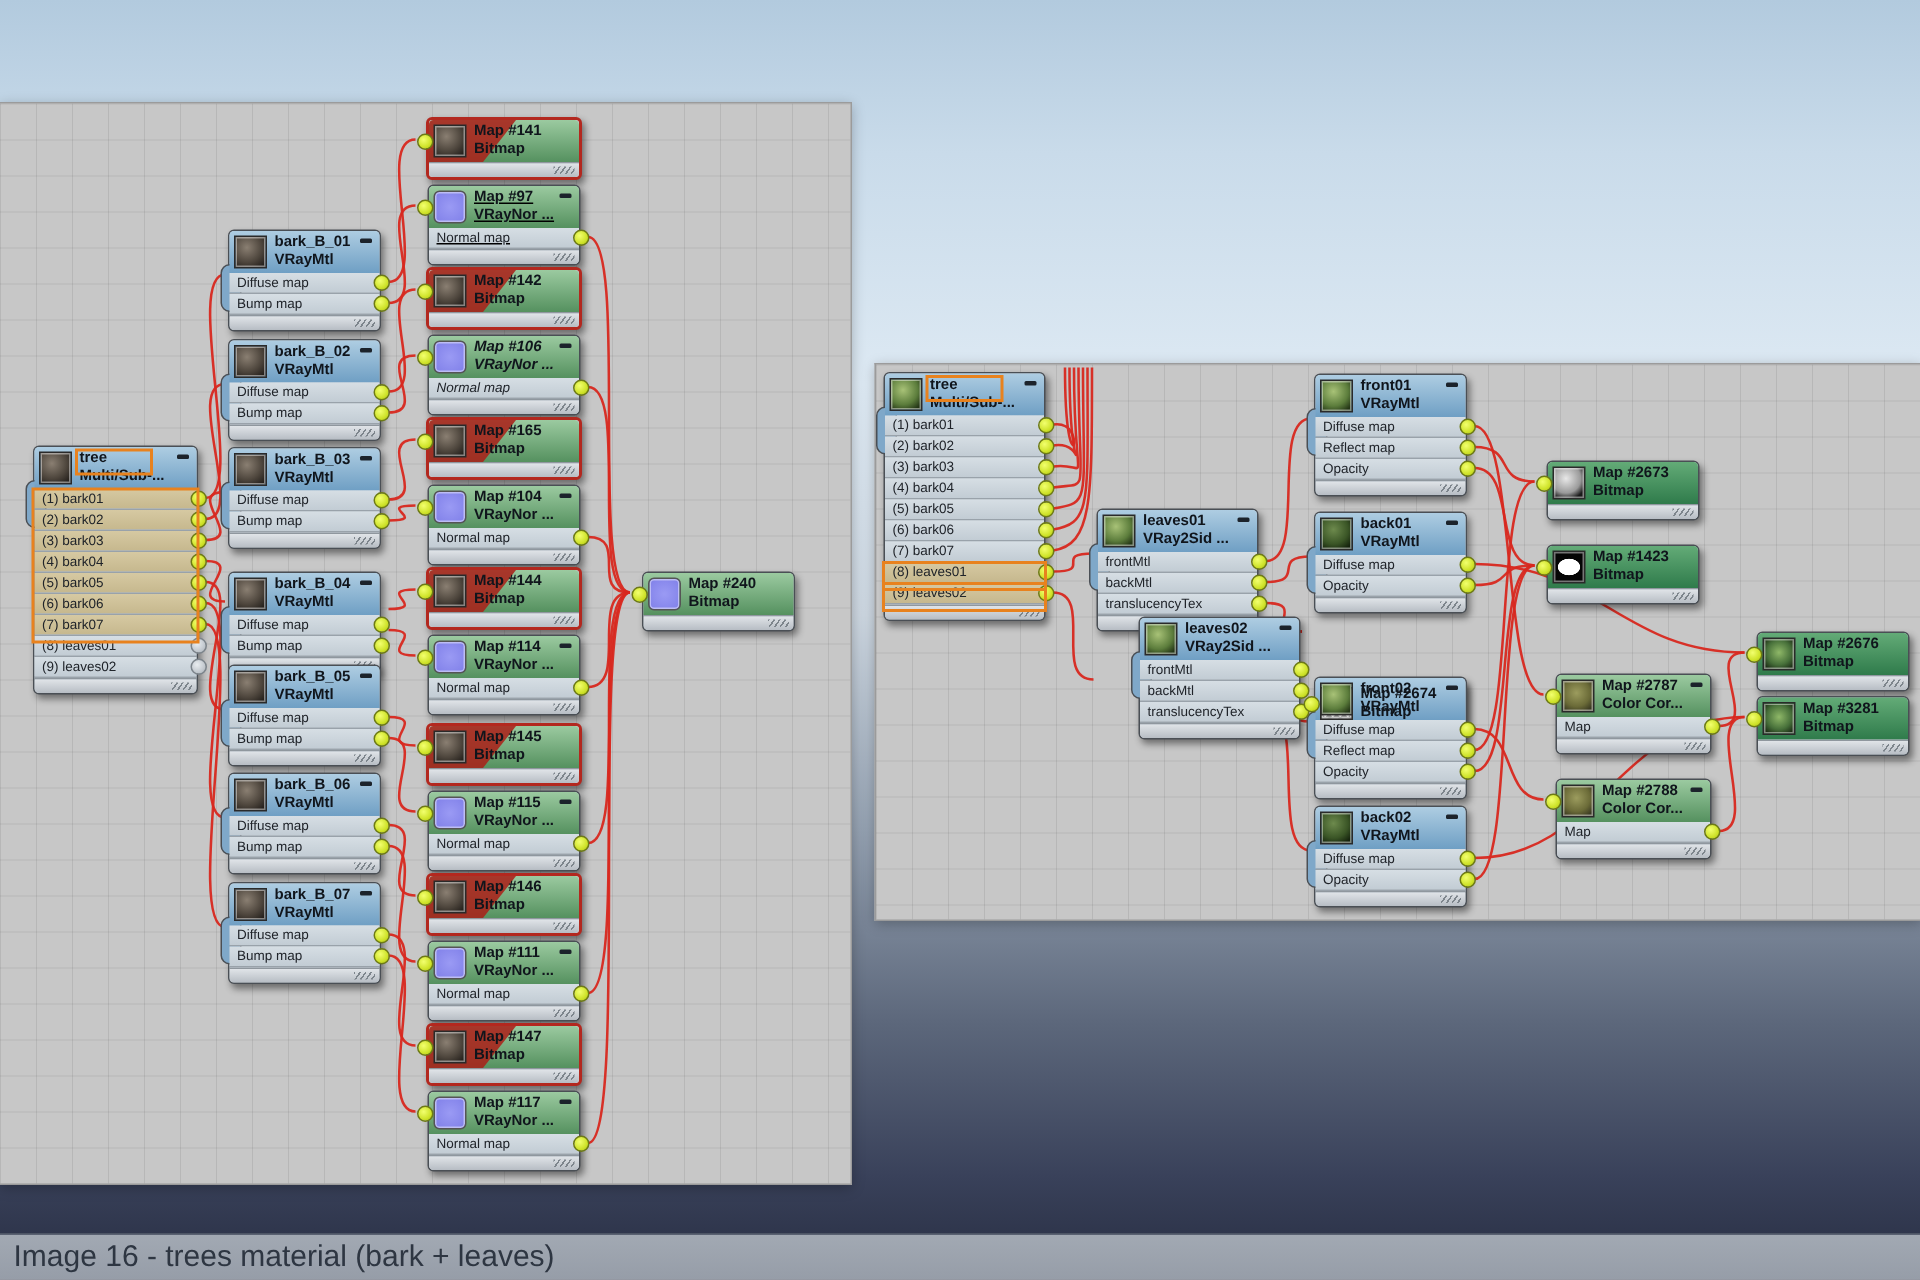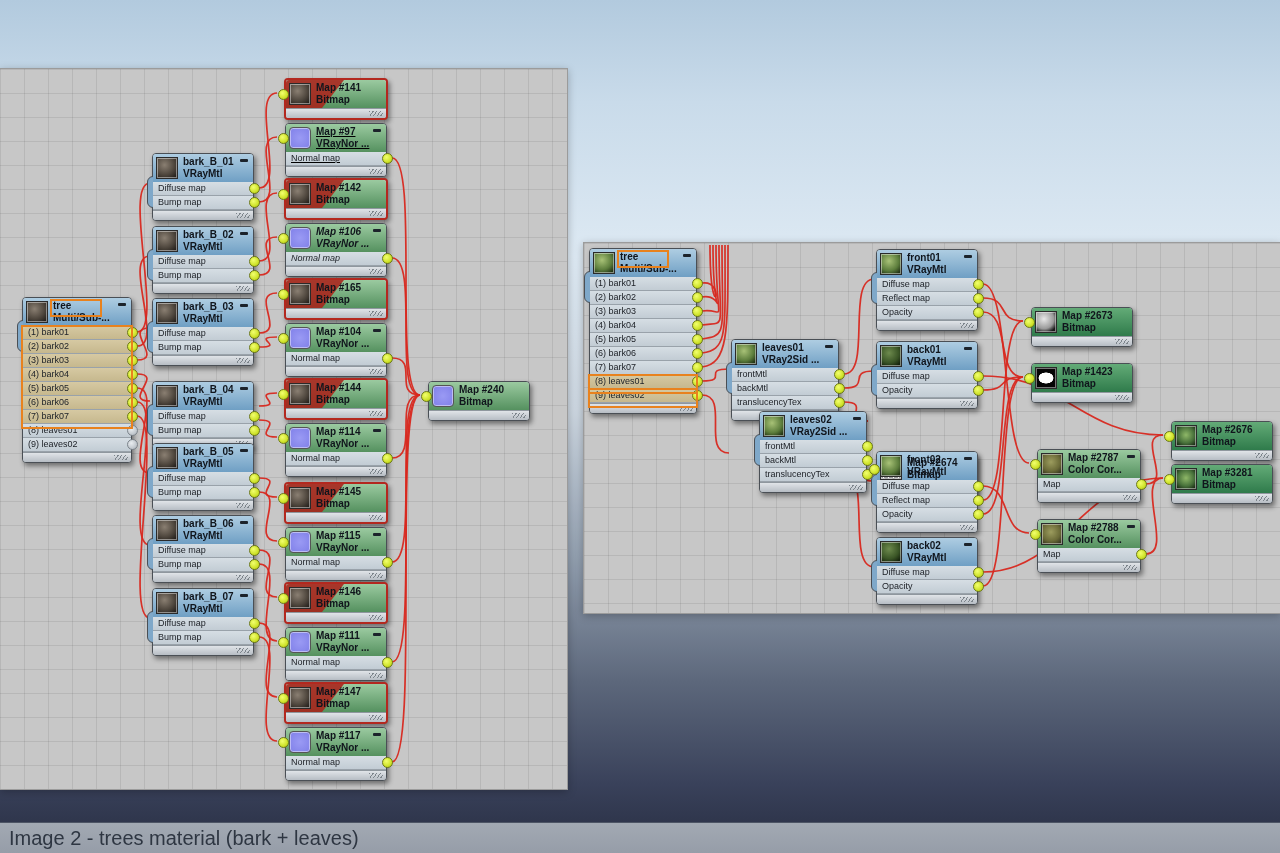--- a/index.html
+++ b/index.html
@@ -706,14 +706,14 @@
           <div class="t2">Bitmap</div>
         </div>
       </div>
       <div class="sock in"></div>
       <div class="ftr">
         <div class="grip"></div>
       </div>
     </div>
   </div>
 <div id="caption-bar">
-  <span>Image 2 - trees material (bark + leaves)</span>
+  <span>Image 16 - trees material (bark + leaves)</span>
 </div>
 
 </body></html>

